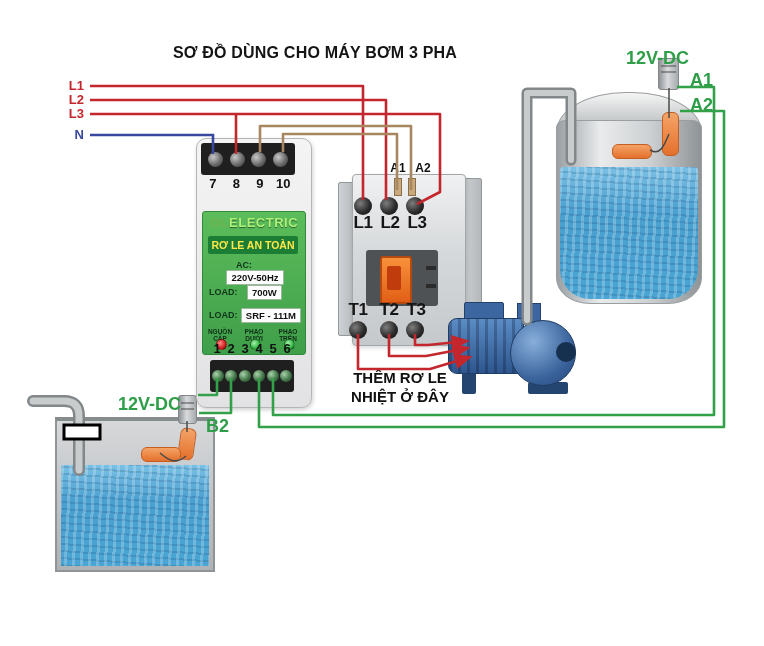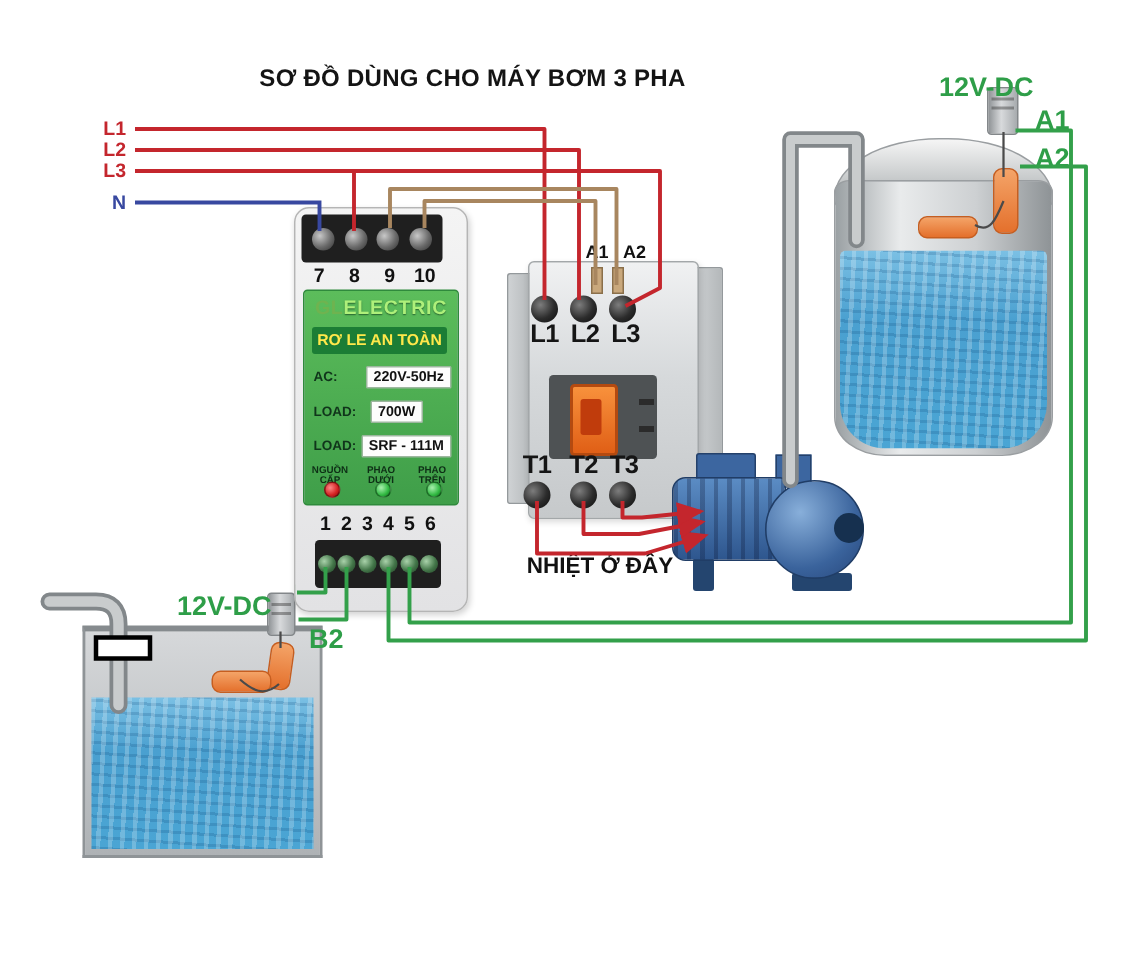--- a/index.html
+++ b/index.html
@@ -12,21 +12,21 @@
   .n-lbl{color:#3848a0;}
   .green-lbl{font-weight:bold;font-size:18px;color:#2e9e48;}
   
   .relay-body{left:196px;top:138px;width:114px;height:268px;background:linear-gradient(180deg,#f4f4f4,#e2e2e4);
               border:1px solid #b5b5b5;border-radius:10px;box-shadow:1px 2px 4px rgba(0,0,0,.18);}
   .tblock{background:#1f1f1f;border-radius:3px;display:flex;align-items:center;justify-content:space-evenly;}
   .screw{width:15px;height:15px;border-radius:50%;background:radial-gradient(circle at 35% 35%,#c8c8c8,#6a6a6a 55%,#2e2e2e);}
   .gscrew{width:12px;height:12px;border-radius:50%;background:radial-gradient(circle at 35% 35%,#a9d2aa,#437649 55%,#1f3d24);}
   .numrow{display:flex;align-items:center;font-weight:bold;font-size:13px;color:#111;}
   .numrow span{flex:1;text-align:center;}
-  .panel{left:202px;top:193px;width:102px;height:142px;border-radius:3px;border:1px solid #2f8a3c;
+  .panel{left:202px;top:211px;width:102px;height:142px;border-radius:3px;border:1px solid #2f8a3c;
          background:linear-gradient(180deg,#5cbd5b,#3f9e49);}
   .brand{top:3px;left:0;width:100%;text-align:center;font-weight:bold;font-size:13px;letter-spacing:.5px;}
   .brand .pfx{color:#6fb350;}
   .brand .mn{color:#aef07a;text-shadow:0 1px 1px #26632e;}
   .nameplate{top:24px;left:5px;width:90px;height:18px;background:#1c7d35;border-radius:2px;
              color:#ffe84a;font-weight:bold;font-size:10.5px;text-align:center;line-height:18px;}
   .specrow{left:6px;width:92px;height:18px;display:flex;align-items:center;}
   .speclab{font-weight:bold;font-size:9px;color:#10351b;width:38px;}
   .specval{background:#fdfdfd;border:1px solid #9db79f;border-radius:1px;font-weight:bold;
            font-size:9.5px;color:#111;padding:1px 4px;white-space:nowrap;}
@@ -117,21 +117,21 @@
     <span>7</span>
     <span>8</span>
     <span>9</span>
     <span>10</span>
   </div>
   <div class="abs panel">
     <div class="abs brand">
       <span class="pfx">GL</span><span class="mn">ELECTRIC</span>
     </div>
     <div class="abs nameplate">RƠ LE AN TOÀN</div>
-    <div class="abs specrow" style="top:48px;">
+    <div class="abs specrow" style="top:48px;flex-direction:column;">
       <span class="speclab">AC:</span>
       <span class="specval">220V-50Hz</span>
     </div>
     <div class="abs specrow" style="top:71px;">
       <span class="speclab">LOAD:</span>
       <span class="specval">700W</span>
     </div>
     <div class="abs specrow" style="top:94px;">
       <span class="speclab">LOAD:</span>
       <span class="specval">SRF - 111M</span>
@@ -191,20 +191,21 @@
     <div class="abs pumpfoot" style="left:16px;top:72px;width:14px;height:22px;"></div>
     <div class="abs pumpfoot" style="left:82px;top:82px;width:40px;height:12px;"></div>
     <div class="abs" style="left:18px;top:2px;width:38px;height:18px;background:#3c66a0;border:1px solid #24416b;border-radius:2px;"></div>
     <div class="abs" style="left:71px;top:3px;width:22px;height:20px;background:#3c66a0;border:1px solid #24416b;"></div>
   </div>
   <div class="abs motor"></div>
   <div class="abs volute"></div>
   <div class="abs" style="left:556px;top:342px;width:20px;height:20px;border-radius:50%;background:#16304f;"></div>
 
   <div class="abs notetext" style="left:335px;top:368px;width:130px;">
+    <div>THÊM RƠ LE</div>
     <div>NHIỆT Ở ĐÂY</div>
   </div>
 
   <svg id="wires" viewBox="0 0 764 646" xmlns="http://www.w3.org/2000/svg">
     <defs>
       <marker id="arr" markerWidth="8" markerHeight="8" refX="6" refY="3" orient="auto">
         <path d="M0,0 L7,3 L0,6 Z" fill="#c4262d"></path>
       </marker>
     </defs>
 

